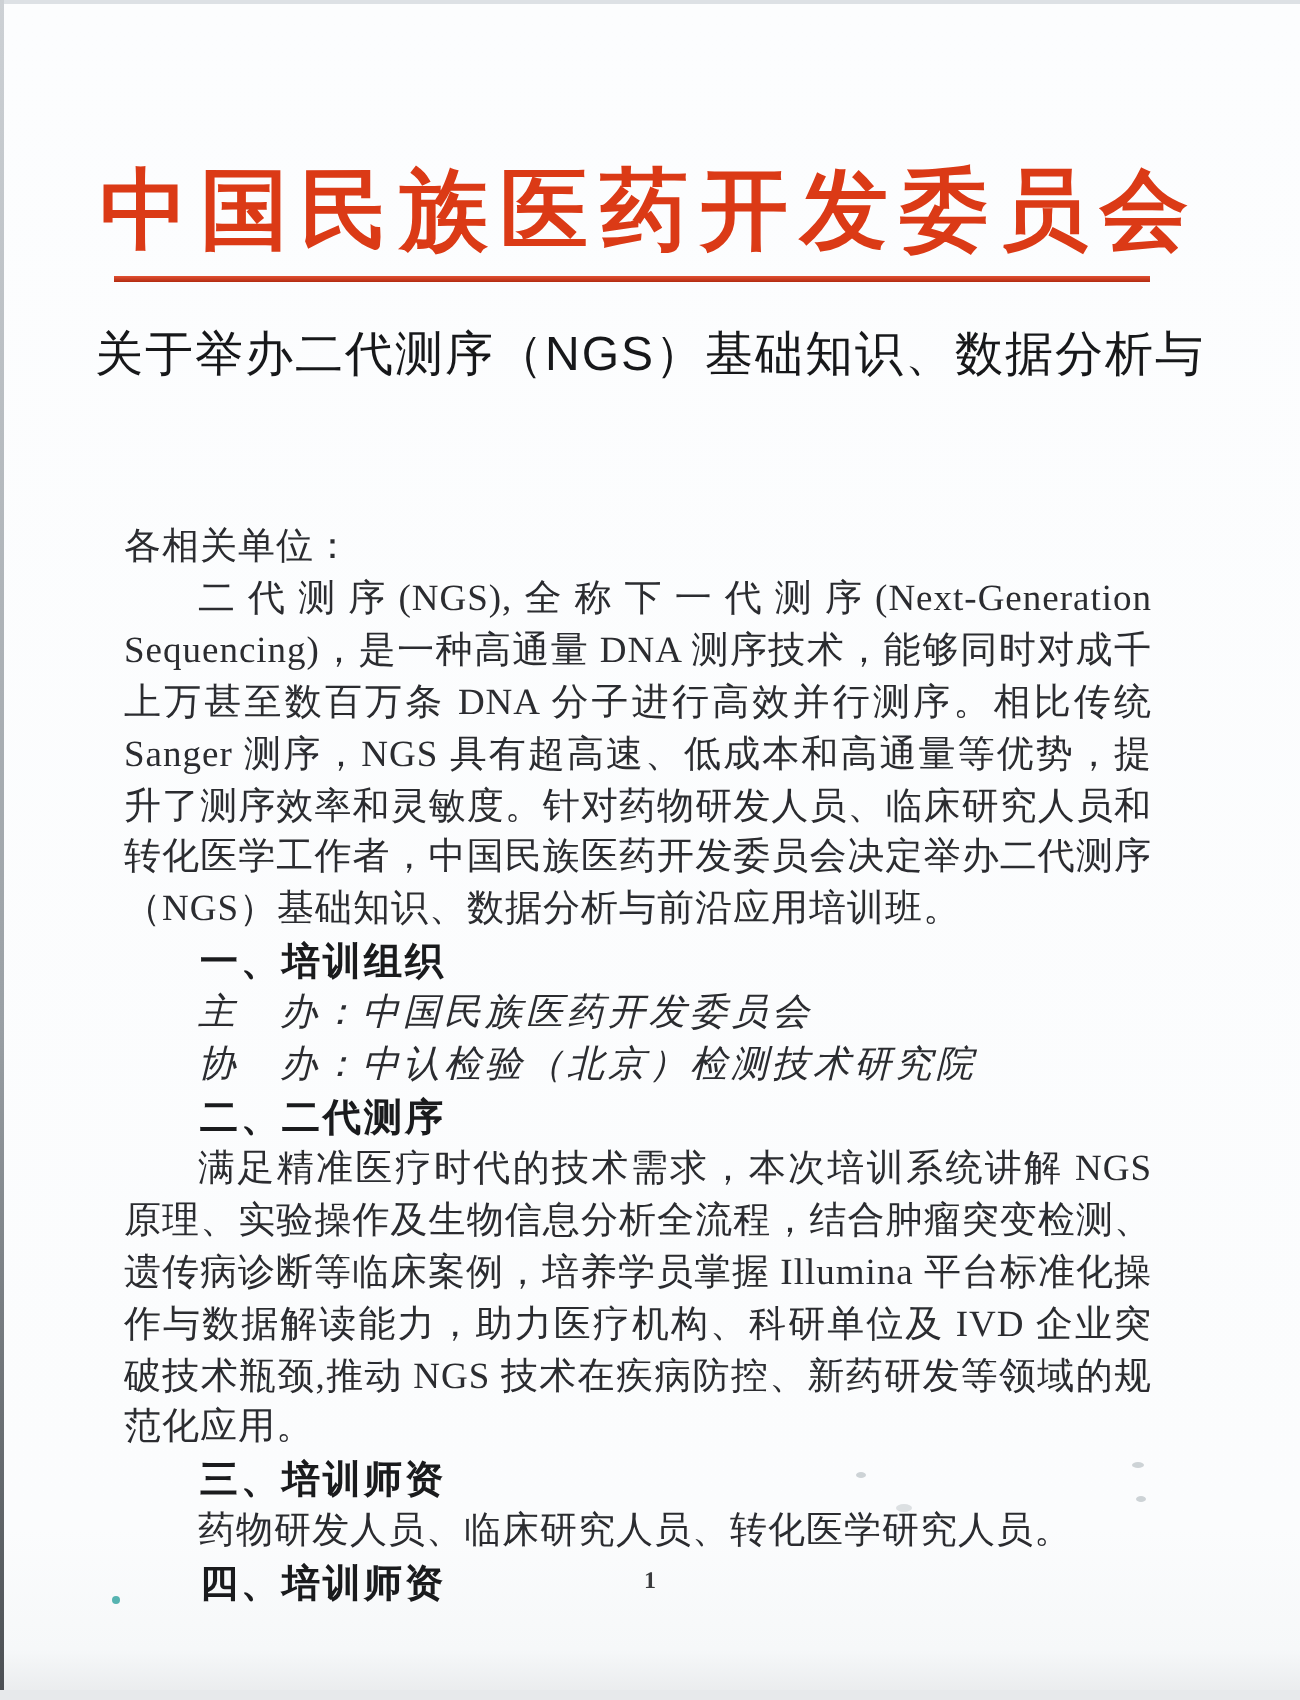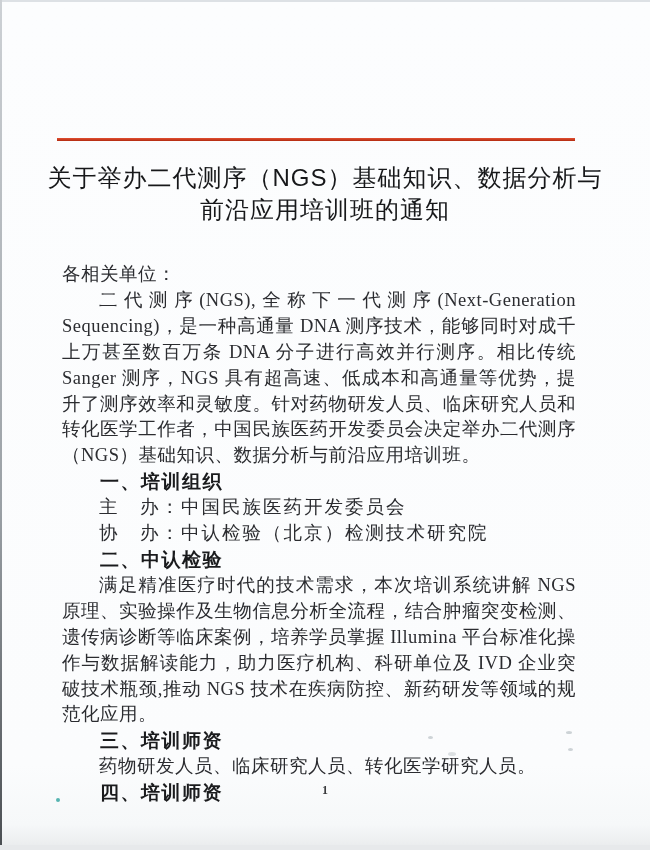--- a/index.html
+++ b/index.html
@@ -45,54 +45,54 @@
     font-size:18.5px;line-height:25.9px;letter-spacing:.5px;
     color:#2b2c30;text-align:justify;
   }
   .doc-body p{margin:0;}
   .salutation{text-indent:0;}
   .para{text-indent:2em;}
   .sec-heading{
     font-family:"Liberation Sans",sans-serif;font-weight:bold;
     font-size:19px;color:#1a1b1d;text-indent:2em;letter-spacing:1.5px;
   }
-  .org-line{text-indent:2em;letter-spacing:2px;}
+  .org-line{text-indent:2em;letter-spacing:2px;font-style:italic;}
   .page-num{
     position:absolute;top:783px;left:0;width:650px;text-align:center;
     font-size:12px;font-weight:bold;color:#3a3b3d;
     font-family:"Liberation Serif",serif;
   }
 </style>
 </head>
 <body>
 
 <div class="page">
 
   <div class="edge-top"></div>
   <div class="edge-left"></div>
   <div class="edge-bottom"></div>
 
+  <div class="letterhead">中国民族医药开发委员会</div>
 
   <div class="red-rule"></div>
 
   <div class="notice-title">
     <div>关于举办二代测序（NGS）基础知识、数据分析与</div>
-    <div>前沿应用培训班的通知</div>
   </div>
 
   <div class="doc-body">
     <p class="salutation">各相关单位：</p>
 
     <p class="para">二代测序(NGS),全称下一代测序(Next-Generation Sequencing)，是一种高通量 DNA 测序技术，能够同时对成千上万甚至数百万条 DNA 分子进行高效并行测序。相比传统 Sanger 测序，NGS 具有超高速、低成本和高通量等优势，提升了测序效率和灵敏度。针对药物研发人员、临床研究人员和转化医学工作者，中国民族医药开发委员会决定举办二代测序（NGS）基础知识、数据分析与前沿应用培训班。</p>
 
     <p class="sec-heading">一、培训组织</p>
     <p class="org-line">主　办：中国民族医药开发委员会</p>
     <p class="org-line">协　办：中认检验（北京）检测技术研究院</p>
 
-    <p class="sec-heading">二、中认检验</p>
+    <p class="sec-heading">二、二代测序</p>
     <p class="para">满足精准医疗时代的技术需求，本次培训系统讲解 NGS 原理、实验操作及生物信息分析全流程，结合肿瘤突变检测、遗传病诊断等临床案例，培养学员掌握 Illumina 平台标准化操作与数据解读能力，助力医疗机构、科研单位及 IVD 企业突破技术瓶颈,推动 NGS 技术在疾病防控、新药研发等领域的规范化应用。</p>
 
     <p class="sec-heading">三、培训师资</p>
     <p class="para">药物研发人员、临床研究人员、转化医学研究人员。</p>
 
     <p class="sec-heading">四、培训师资</p>
   </div>
 
   <div class="page-num">1</div>
 

